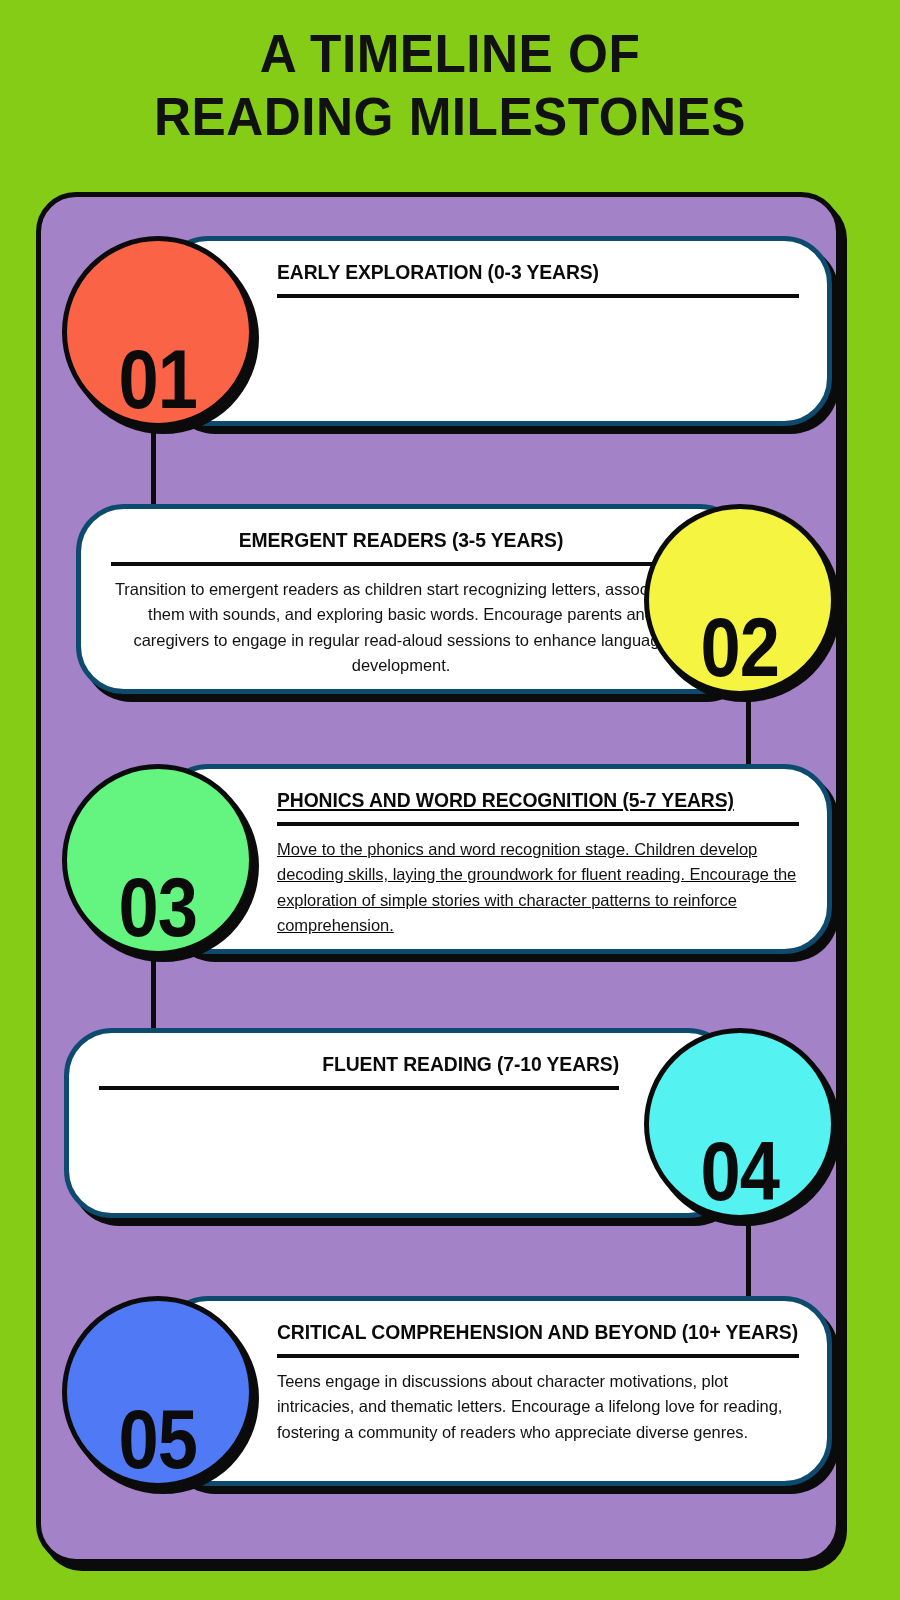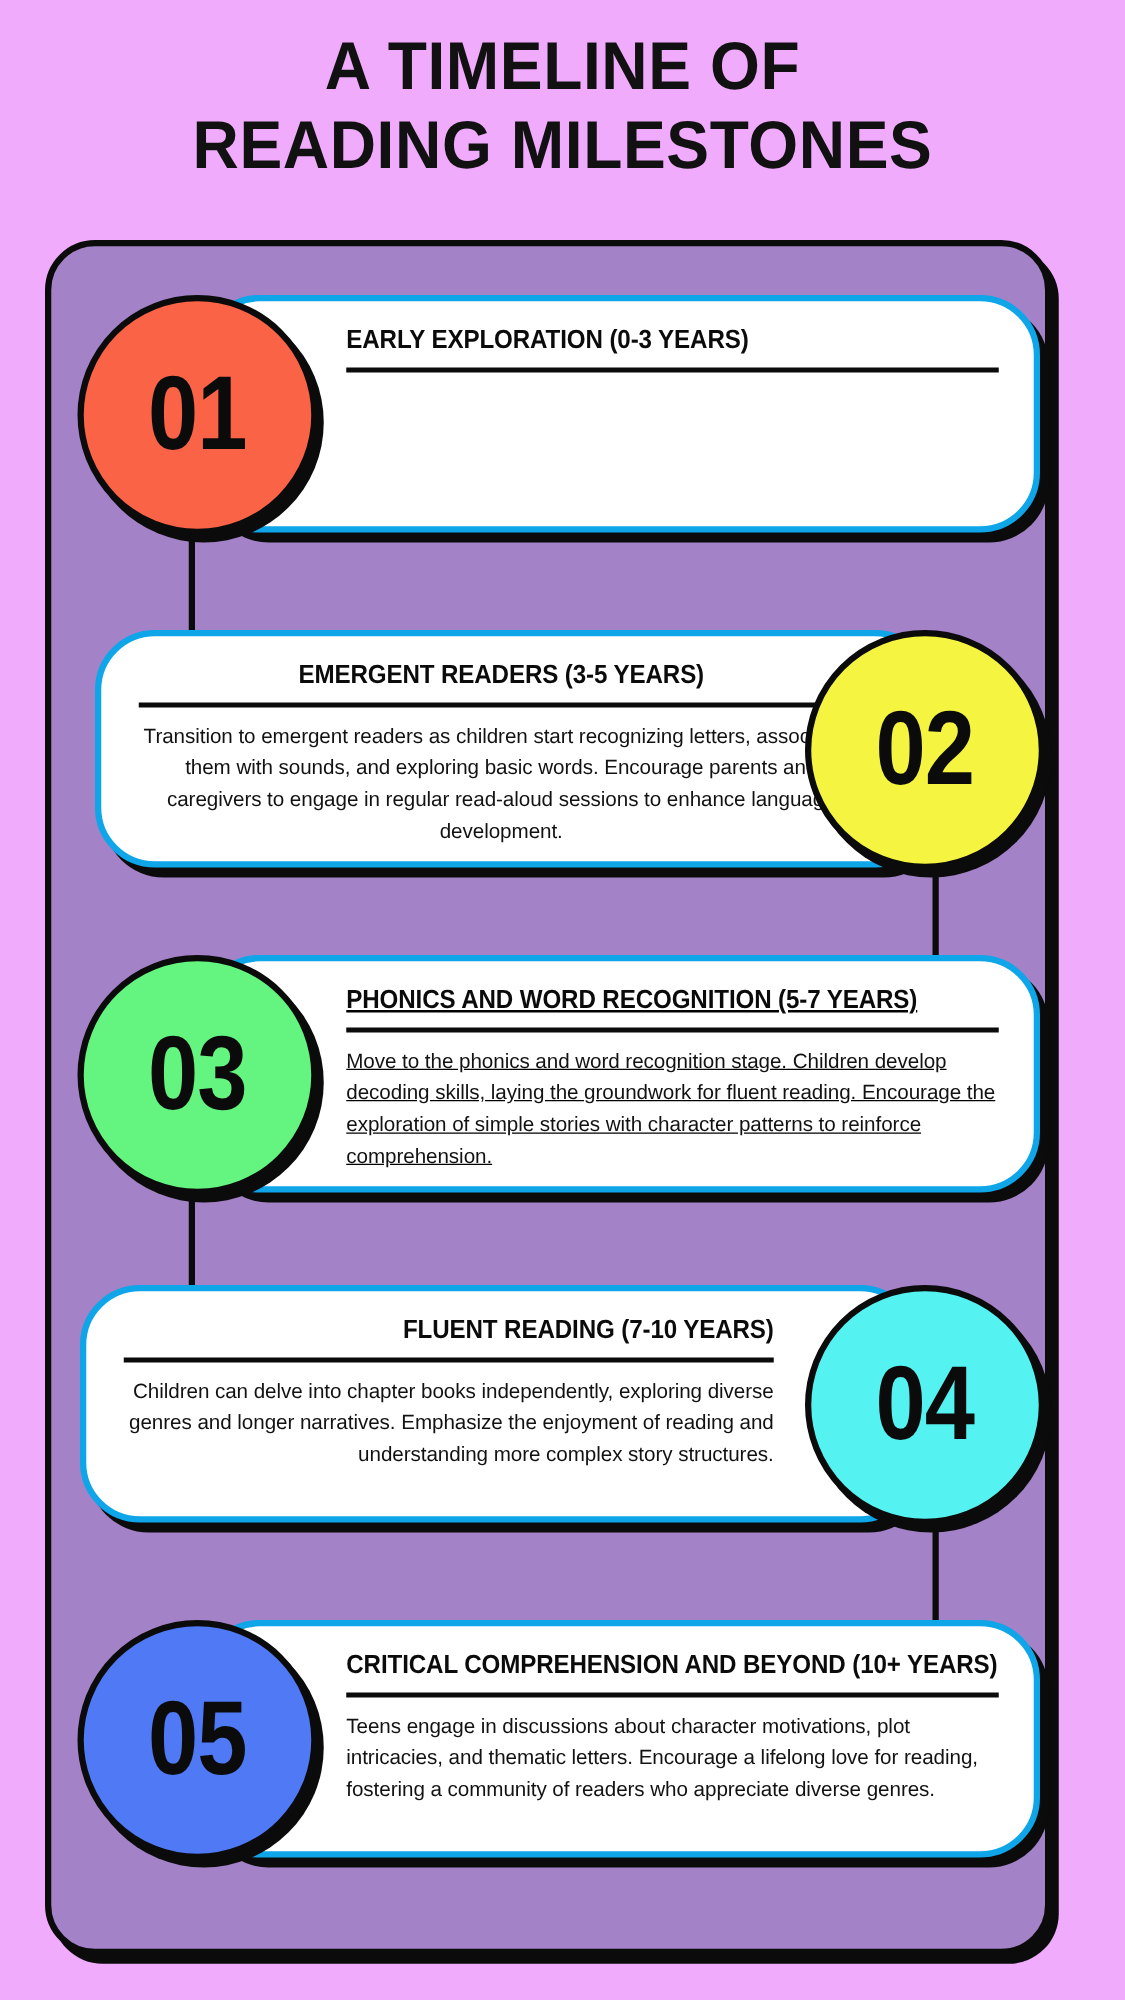--- a/index.html
+++ b/index.html
@@ -9,21 +9,21 @@
     height: 1600px;
     background: #ffffff;
     font-family: "Liberation Sans", sans-serif;
     overflow: hidden;
   }
 
   #poster {
     position: relative;
     width: 900px;
     height: 1600px;
-    background: #f0abfc;
+    background: #84cc16;
     padding-left: 36px;
   }
 
   
   .title-block {
     position: absolute;
     left: 0;
     top: 22px;
     width: 900px;
     text-align: center;
@@ -63,21 +63,21 @@
 
   
   .step {
     position: absolute;
     z-index: 3;
   }
 
   .card {
     position: absolute;
     background: #ffffff;
-    border: 5px solid #0ea5e9;
+    border: 5px solid #0c4a6e;
     border-radius: 48px;
     box-shadow: 7px 8px 0 0 #0b0b0b;
     z-index: 2;
   }
 
   .card-inner {
     padding: 20px 28px 18px 28px;
   }
 
   .step-heading {
@@ -117,21 +117,21 @@
   
   .bubble {
     position: absolute;
     width: 192px;
     height: 192px;
     border-radius: 50%;
     border: 5px solid #0b0b0b;
     box-shadow: 5px 6px 0 0 #0b0b0b;
     z-index: 4;
     display: flex;
-    align-items: center;
+    align-items: flex-end;
     justify-content: center;
   }
   .bubble-num {
     font-family: "Liberation Sans", sans-serif;
     font-weight: 700;
     font-size: 84px;
     line-height: 1;
     color: #0b0b0b;
     transform: scaleX(0.86) translateY(-2px);
     letter-spacing: -1px;
@@ -190,21 +190,20 @@
     <div class="bubble" style="left:62px; top:764px; background:#63f57f;">
       <span class="bubble-num">03</span>
     </div>
   </div>
 
   <div class="step" style="left:0; top:0;">
     <div class="card align-right" style="left:64px; top:1028px; width:672px; height:190px;">
       <div class="card-inner" style="padding-right:112px; padding-left:30px;">
         <div class="step-heading" style="transform: scaleX(0.92);">FLUENT READING (7-10 YEARS)</div>
         <div class="rule"></div>
-        <div class="step-body">Children can delve into chapter books independently, exploring diverse genres and longer narratives. Emphasize the enjoyment of reading and understanding more complex story structures.</div>
       </div>
     </div>
     <div class="bubble" style="left:644px; top:1028px; background:#55f2f2;">
       <span class="bubble-num">04</span>
     </div>
   </div>
 
   <div class="step" style="left:0; top:0;">
     <div class="card align-left" style="left:160px; top:1296px; width:672px; height:190px;">
       <div class="card-inner" style="padding-left:112px;">

